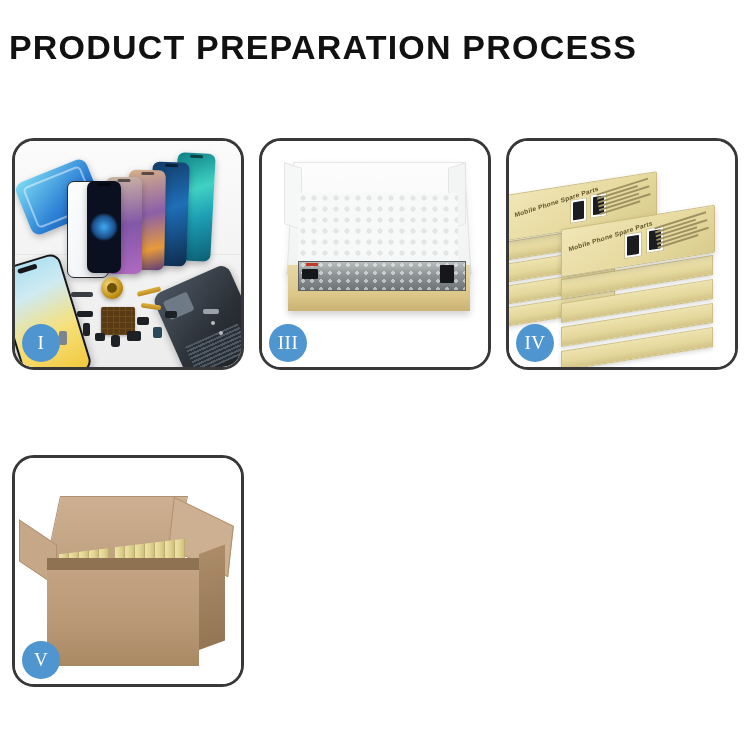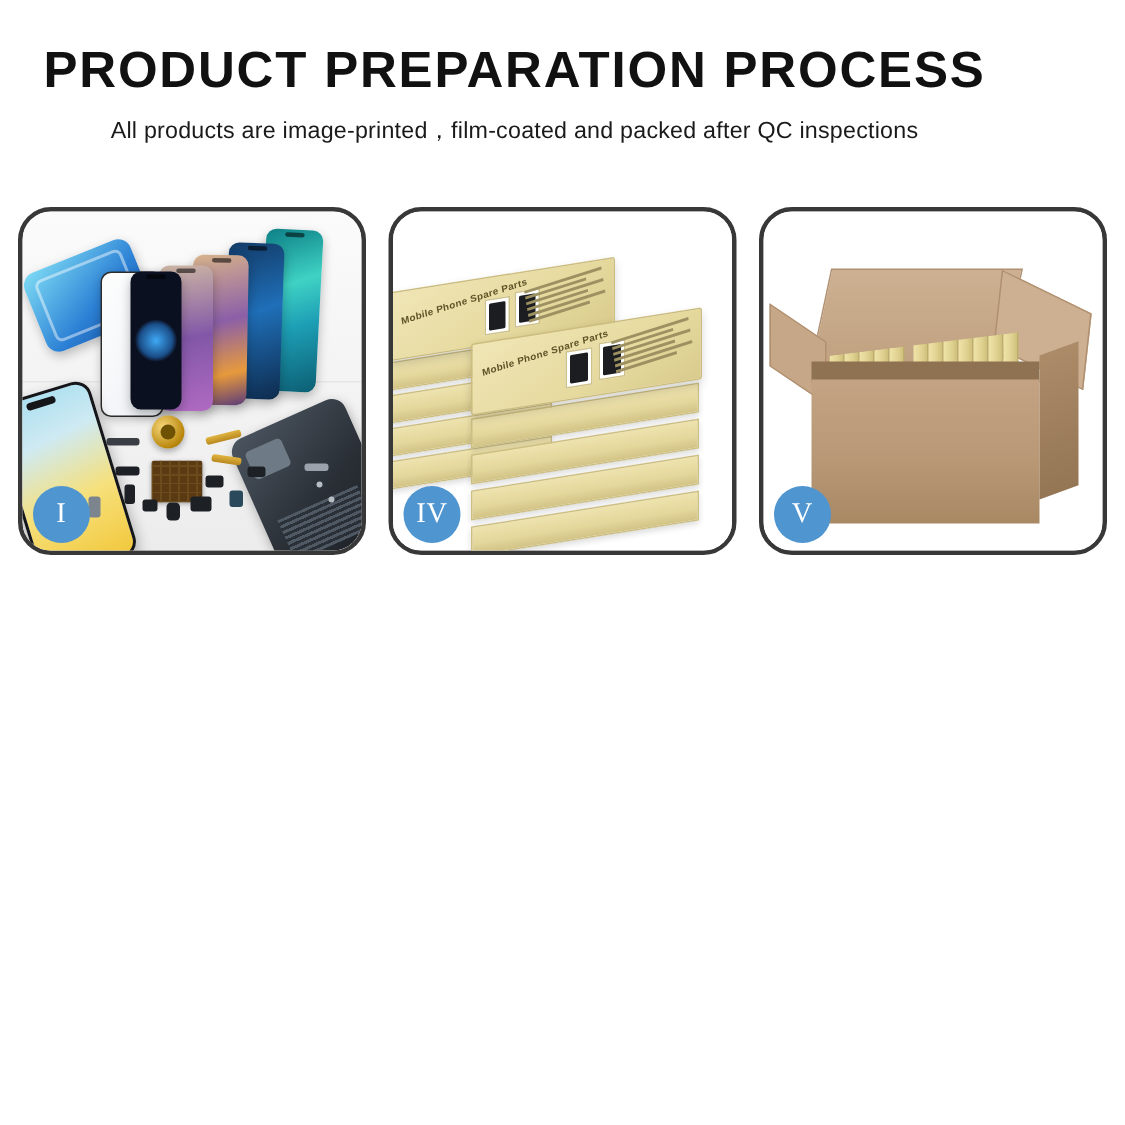--- a/index.html
+++ b/index.html
@@ -2,21 +2,21 @@
 <html><head>
 <meta charset="utf-8">
 <style>
   html, body {
     margin: 0; padding: 0;
     width: 750px; height: 750px;
     background: #ffffff;
     font-family: "Liberation Sans", sans-serif;
     overflow: hidden;
   }
-  #page { position: relative; width: 646px; height: 750px; padding-left: 20px; }
+  #page { position: relative; width: 646px; height: 750px; }
 
   
   .header { text-align: center; padding-top: 30px; }
   .title {
     font-size: 34px; font-weight: 700; color: #111111;
     letter-spacing: 1.2px; line-height: 1.05;
     font-family: "Liberation Sans", sans-serif;
   }
   .subtitle {
     margin-top: 11px;
@@ -241,21 +241,20 @@
      transform: skewX(-34deg) skewY(8deg); transform-origin:left bottom; }
   .tapeFold{ position:absolute; background:#a98a66; }
 </style>
 </head>
 <body>
 
 <div id="page">
 
   <div class="header">
     <div class="title">PRODUCT PREPARATION PROCESS</div>
-    <div class="subtitle">All products are image-printed，film-coated and packed after QC inspections</div>
   </div>
 
   <div class="grid">
 
     <div class="panel">
       <div class="stage">
         <div class="p1bg"></div>
         <div class="p1line"></div>
 
         <div class="adh">
@@ -304,20 +303,35 @@
         <div class="chip" style="left:150px; top:170px; width:12px; height:7px;"></div>
         <div class="chip" style="left:188px; top:168px; width:16px; height:5px; background:#9aa3ab;"></div>
         <div class="chip" style="left:196px; top:180px; width:4px; height:4px; border-radius:50%; background:#b6bdc3;"></div>
         <div class="chip" style="left:204px; top:190px; width:4px; height:4px; border-radius:50%; background:#b6bdc3;"></div>
 
         <div class="badge">I</div>
       </div>
     </div>
 
 
+    <div class="panel">
+      <div class="stage">
+        <div class="p3bg"></div>
+        <div class="lid"></div>
+        <div class="lidflapL"></div>
+        <div class="lidflapR"></div>
+        <div class="foam"></div>
+        <div class="tray"></div>
+        <div class="trayinner"></div>
+        <div class="trayconn"></div>
+        <div class="trayredge"></div>
+        <div class="trayconn2"></div>
+        <div class="badge">III</div>
+      </div>
+    </div>
 
     <div class="panel">
       <div class="stage">
         <div class="p4bg"></div>
         <div class="stackwrap">
 
           <div class="sbox" style="left:2px;  top:78px;  width:106px; height:17px; transform:skewY(-9deg);"></div>
           <div class="sbox" style="left:2px;  top:100px; width:106px; height:17px; transform:skewY(-9deg);"></div>
           <div class="sbox" style="left:2px;  top:122px; width:106px; height:17px; transform:skewY(-9deg);"></div>
           <div class="sbox" style="left:2px;  top:144px; width:106px; height:17px; transform:skewY(-9deg);"></div>

